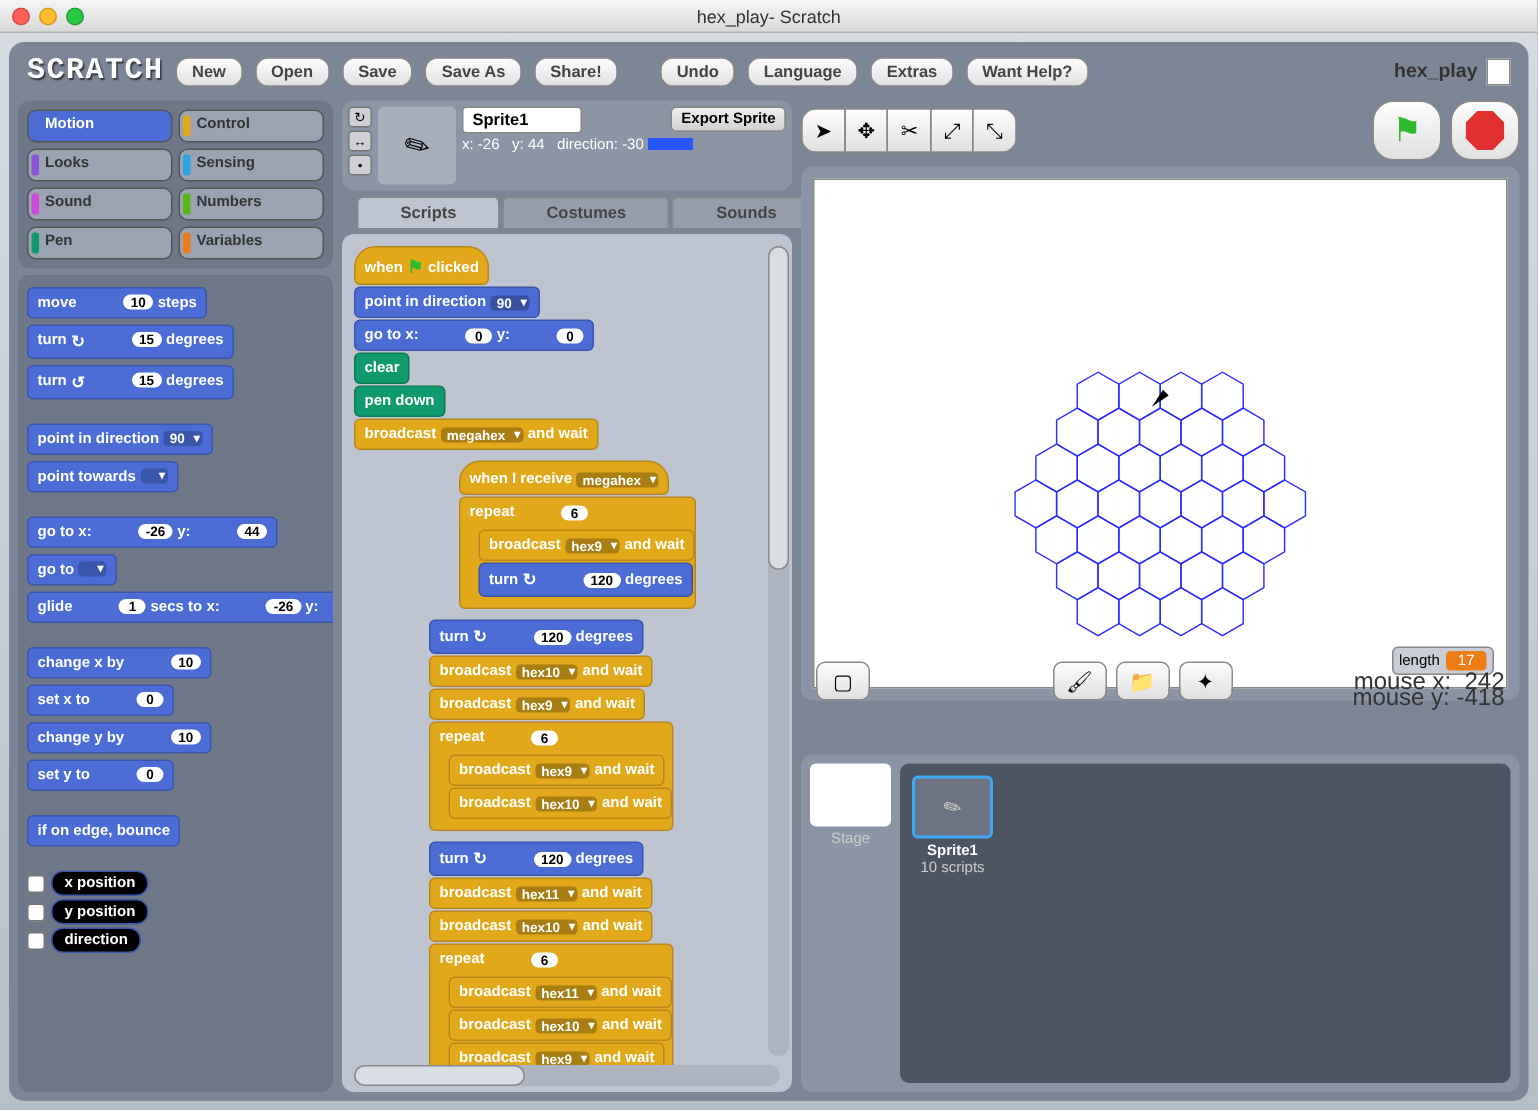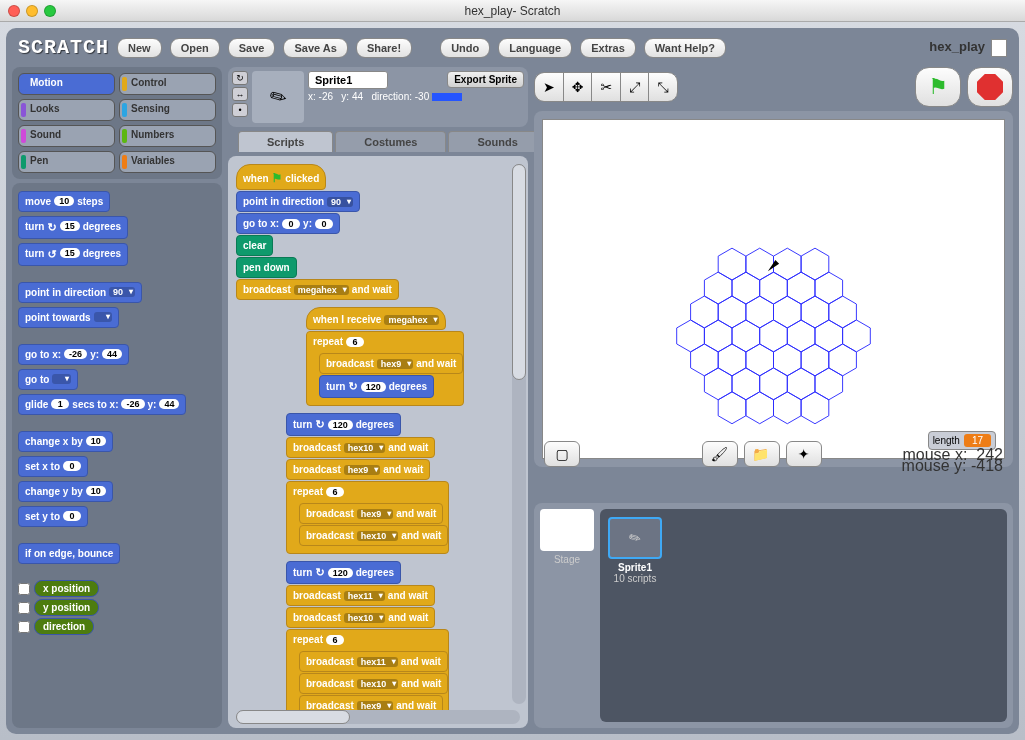--- a/index.html
+++ b/index.html
@@ -31,26 +31,26 @@
   .palette { width:210px; display:flex; flex-direction:column; gap:4px; }
   .catgrid { background:#6d7787; border-radius:8px; padding:6px; display:grid; grid-template-columns:1fr 1fr; gap:4px; }
   .catbtn { background:#9aa3b2; border:1px solid #555; border-radius:6px; padding:3px 4px 3px 2px; font-size:10px; font-weight:bold; color:#333; display:flex; gap:4px; cursor:pointer;}
   .catbtn .stripe{width:5px; height:14px; border-radius:2px;}
   .catbtn.sel{ background:#4a6cd4; color:#fff; }
   .s-motion{background:#4a6cd4;} .s-control{background:#e1a91a;} .s-looks{background:#8a55d7;} .s-sensing{background:#2ca5e2;} .s-sound{background:#cf4ad9;} .s-numbers{background:#5cb712;} .s-pen{background:#0e9a6c;} .s-variables{background:#ee7d16;}
   
   .blocklist { flex:1; background:#6d7787; border-radius:8px; padding:8px 6px; overflow-y:auto; }
   .block { background:#4a6cd4; color:#fff; font-size:10px; font-weight:bold; border-radius:4px; padding:4px 6px; margin-bottom:4px; display:inline-flex; align-items:flex-start; gap:3px; border:1px solid #3a56aa; white-space:nowrap; cursor:grab;}
   .block.sep{ margin-top:12px; }
-  .pill{ background:#fff; color:#000; border-radius:8px; padding:0 5px; font-size:9px; min-width:18px; display:inline-block; text-align:center;}
+  .pill{ background:#fff; color:#000; border-radius:8px; padding:0 5px; font-size:9px; min-width:18px; display:inline-block; text-align:center;margin-left:28px;}
   .dd{ background:#3a56aa; color:#fff; border-radius:3px; padding:0 12px 0 4px; font-size:9px; position:relative;}
   .dd:after{content:"▾"; position:absolute; right:2px; font-size:8px;}
   .cbwrap{display:flex;align-items:center;gap:4px;margin-bottom:2px;}
   .cbwrap input{width:12px;height:12px;}
-  .reporter{background:#4d7c0f;color:#fff;font-size:10px;font-weight:bold;border-radius:8px;padding:2px 8px;border:1px solid #3a56aa;}
+  .reporter{background:#000000;color:#fff;font-size:10px;font-weight:bold;border-radius:8px;padding:2px 8px;border:1px solid #3a56aa;}
   .arr{font-size:11px;}
   
   
   .center { width:300px; display:flex; flex-direction:column; gap:4px; }
   .spriteinfo { background:#8c95a5; border-radius:8px; padding:4px; display:flex; gap:4px; }
   .spriteinfo-ctl{display:flex;flex-direction:column;gap:2px;}
   .miniIcon{width:16px;height:14px;background:#cfcfd6;border:1px solid #777;border-radius:3px;font-size:9px;text-align:center;line-height:12px;cursor:pointer;}
   .spritethumb{width:52px;height:52px;background:#a7afbd;border-radius:4px;display:flex;align-items:center;justify-content:center;}
   .spritemeta{flex:1;}
   .spritename{background:#fff;border:1px solid #888;border-radius:3px;padding:2px 6px;font-size:11px;font-weight:bold;margin-bottom:2px;display:inline-block;min-width:80px;}

